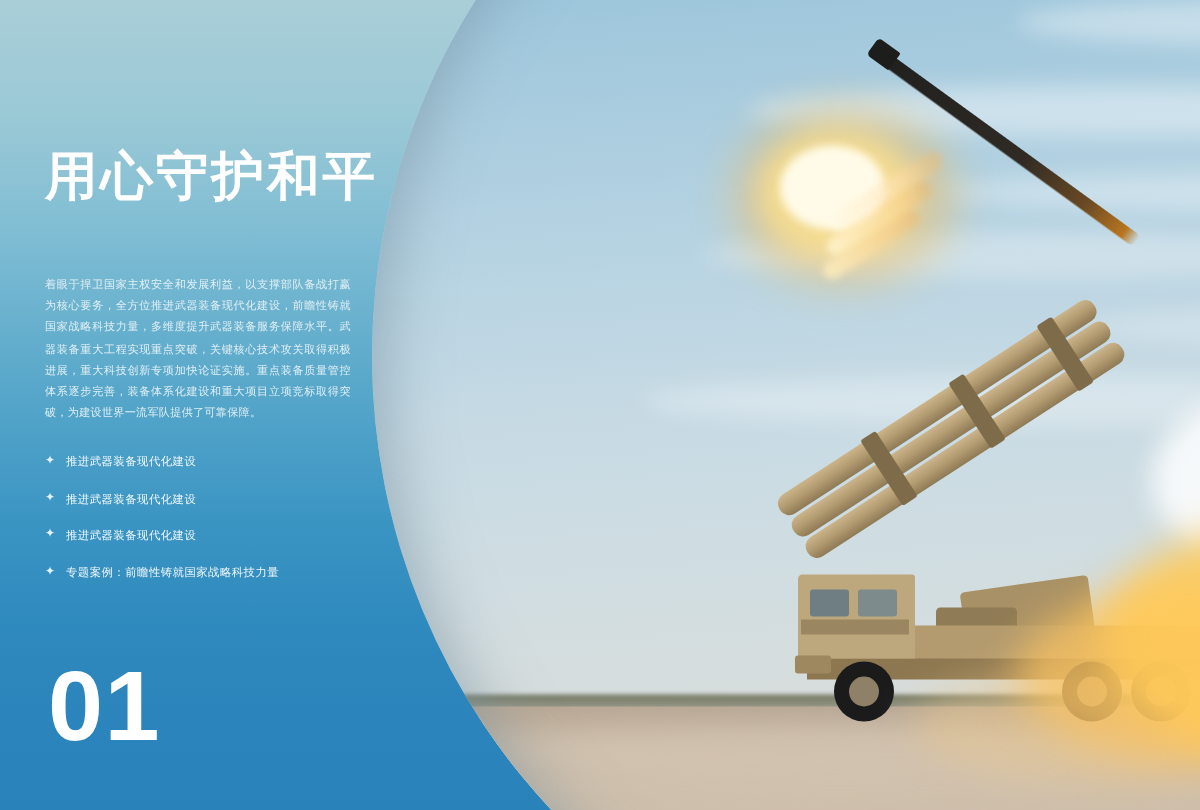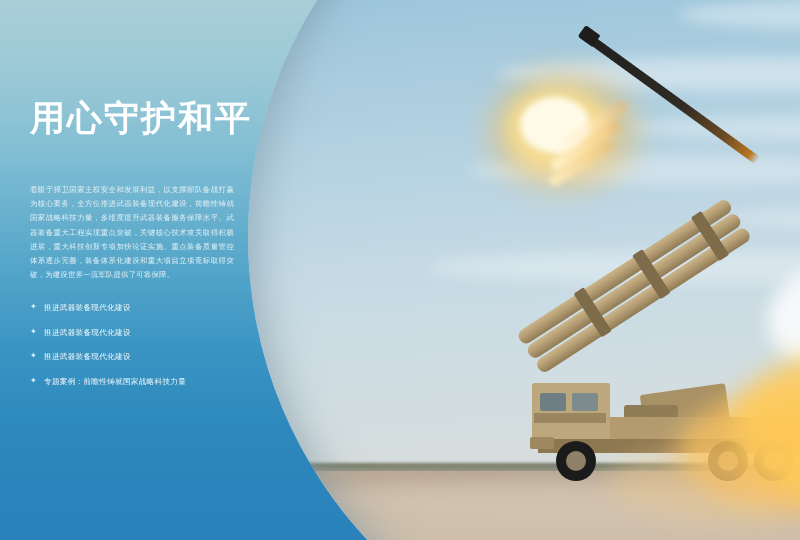--- a/index.html
+++ b/index.html
@@ -208,14 +208,15 @@
     <li>
       <span class="bsym">✦</span>
       <span>推进武器装备现代化建设</span>
     </li>
     <li>
       <span class="bsym">✦</span>
       <span>专题案例：前瞻性铸就国家战略科技力量</span>
     </li>
   </ul>
 
+  <div class="bignum">01</div>
 
 </div>
 
 </body></html>

